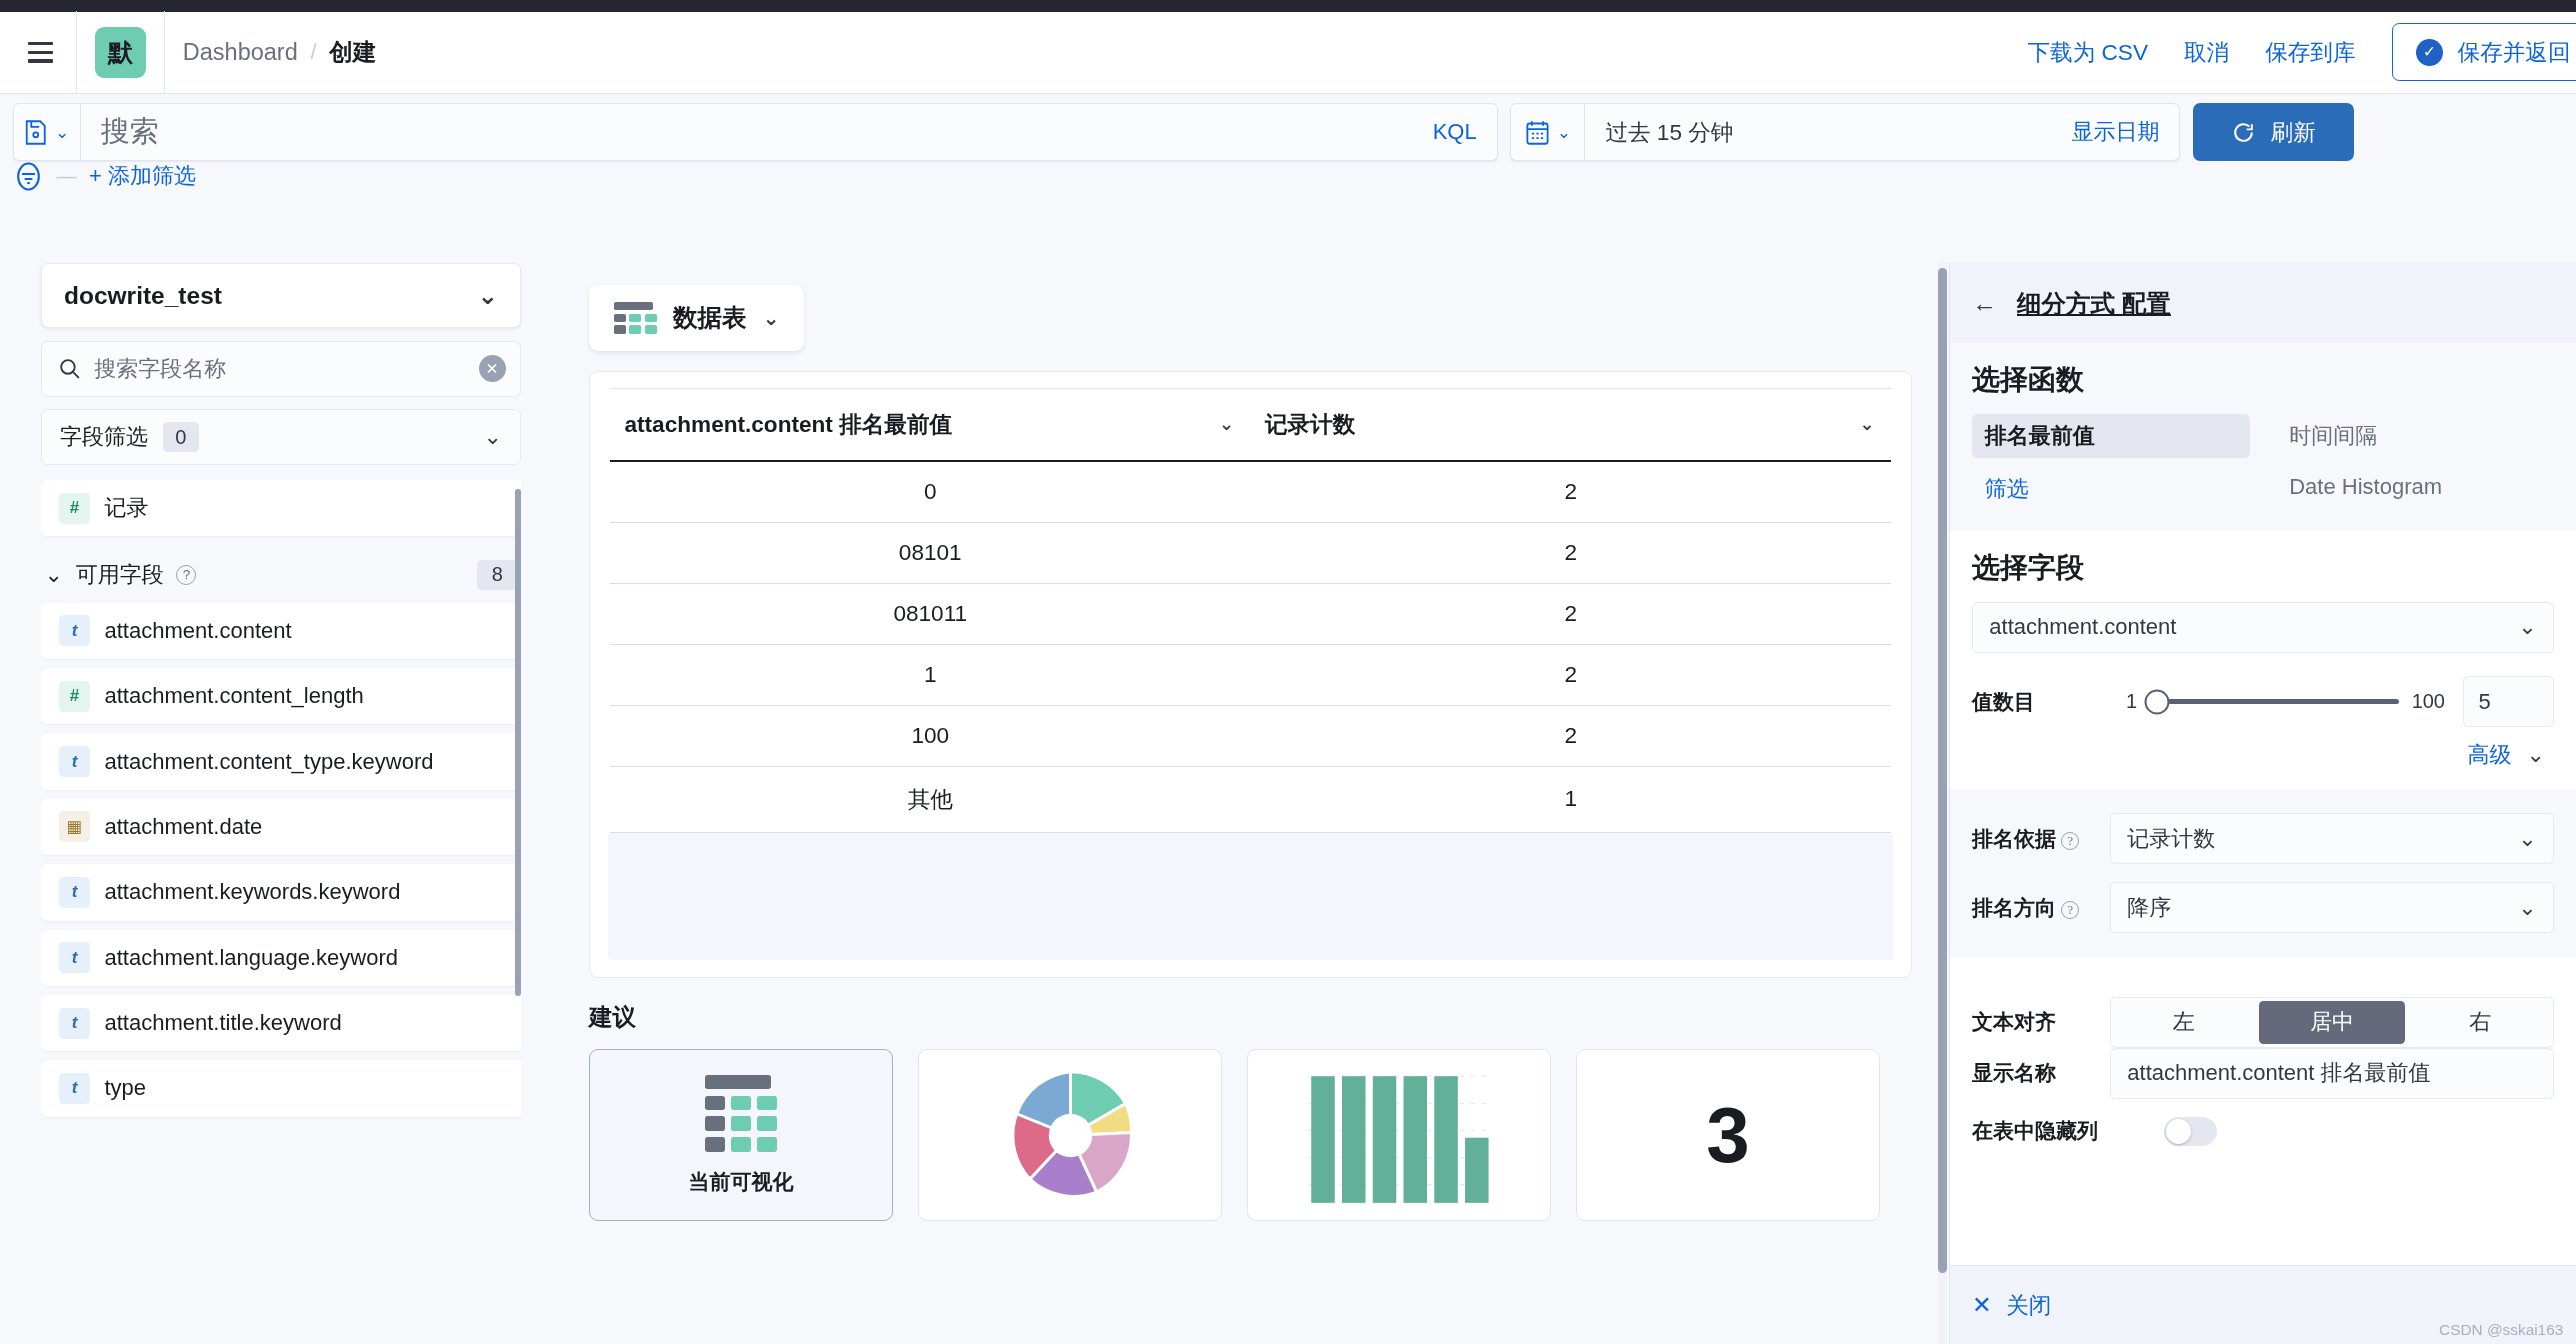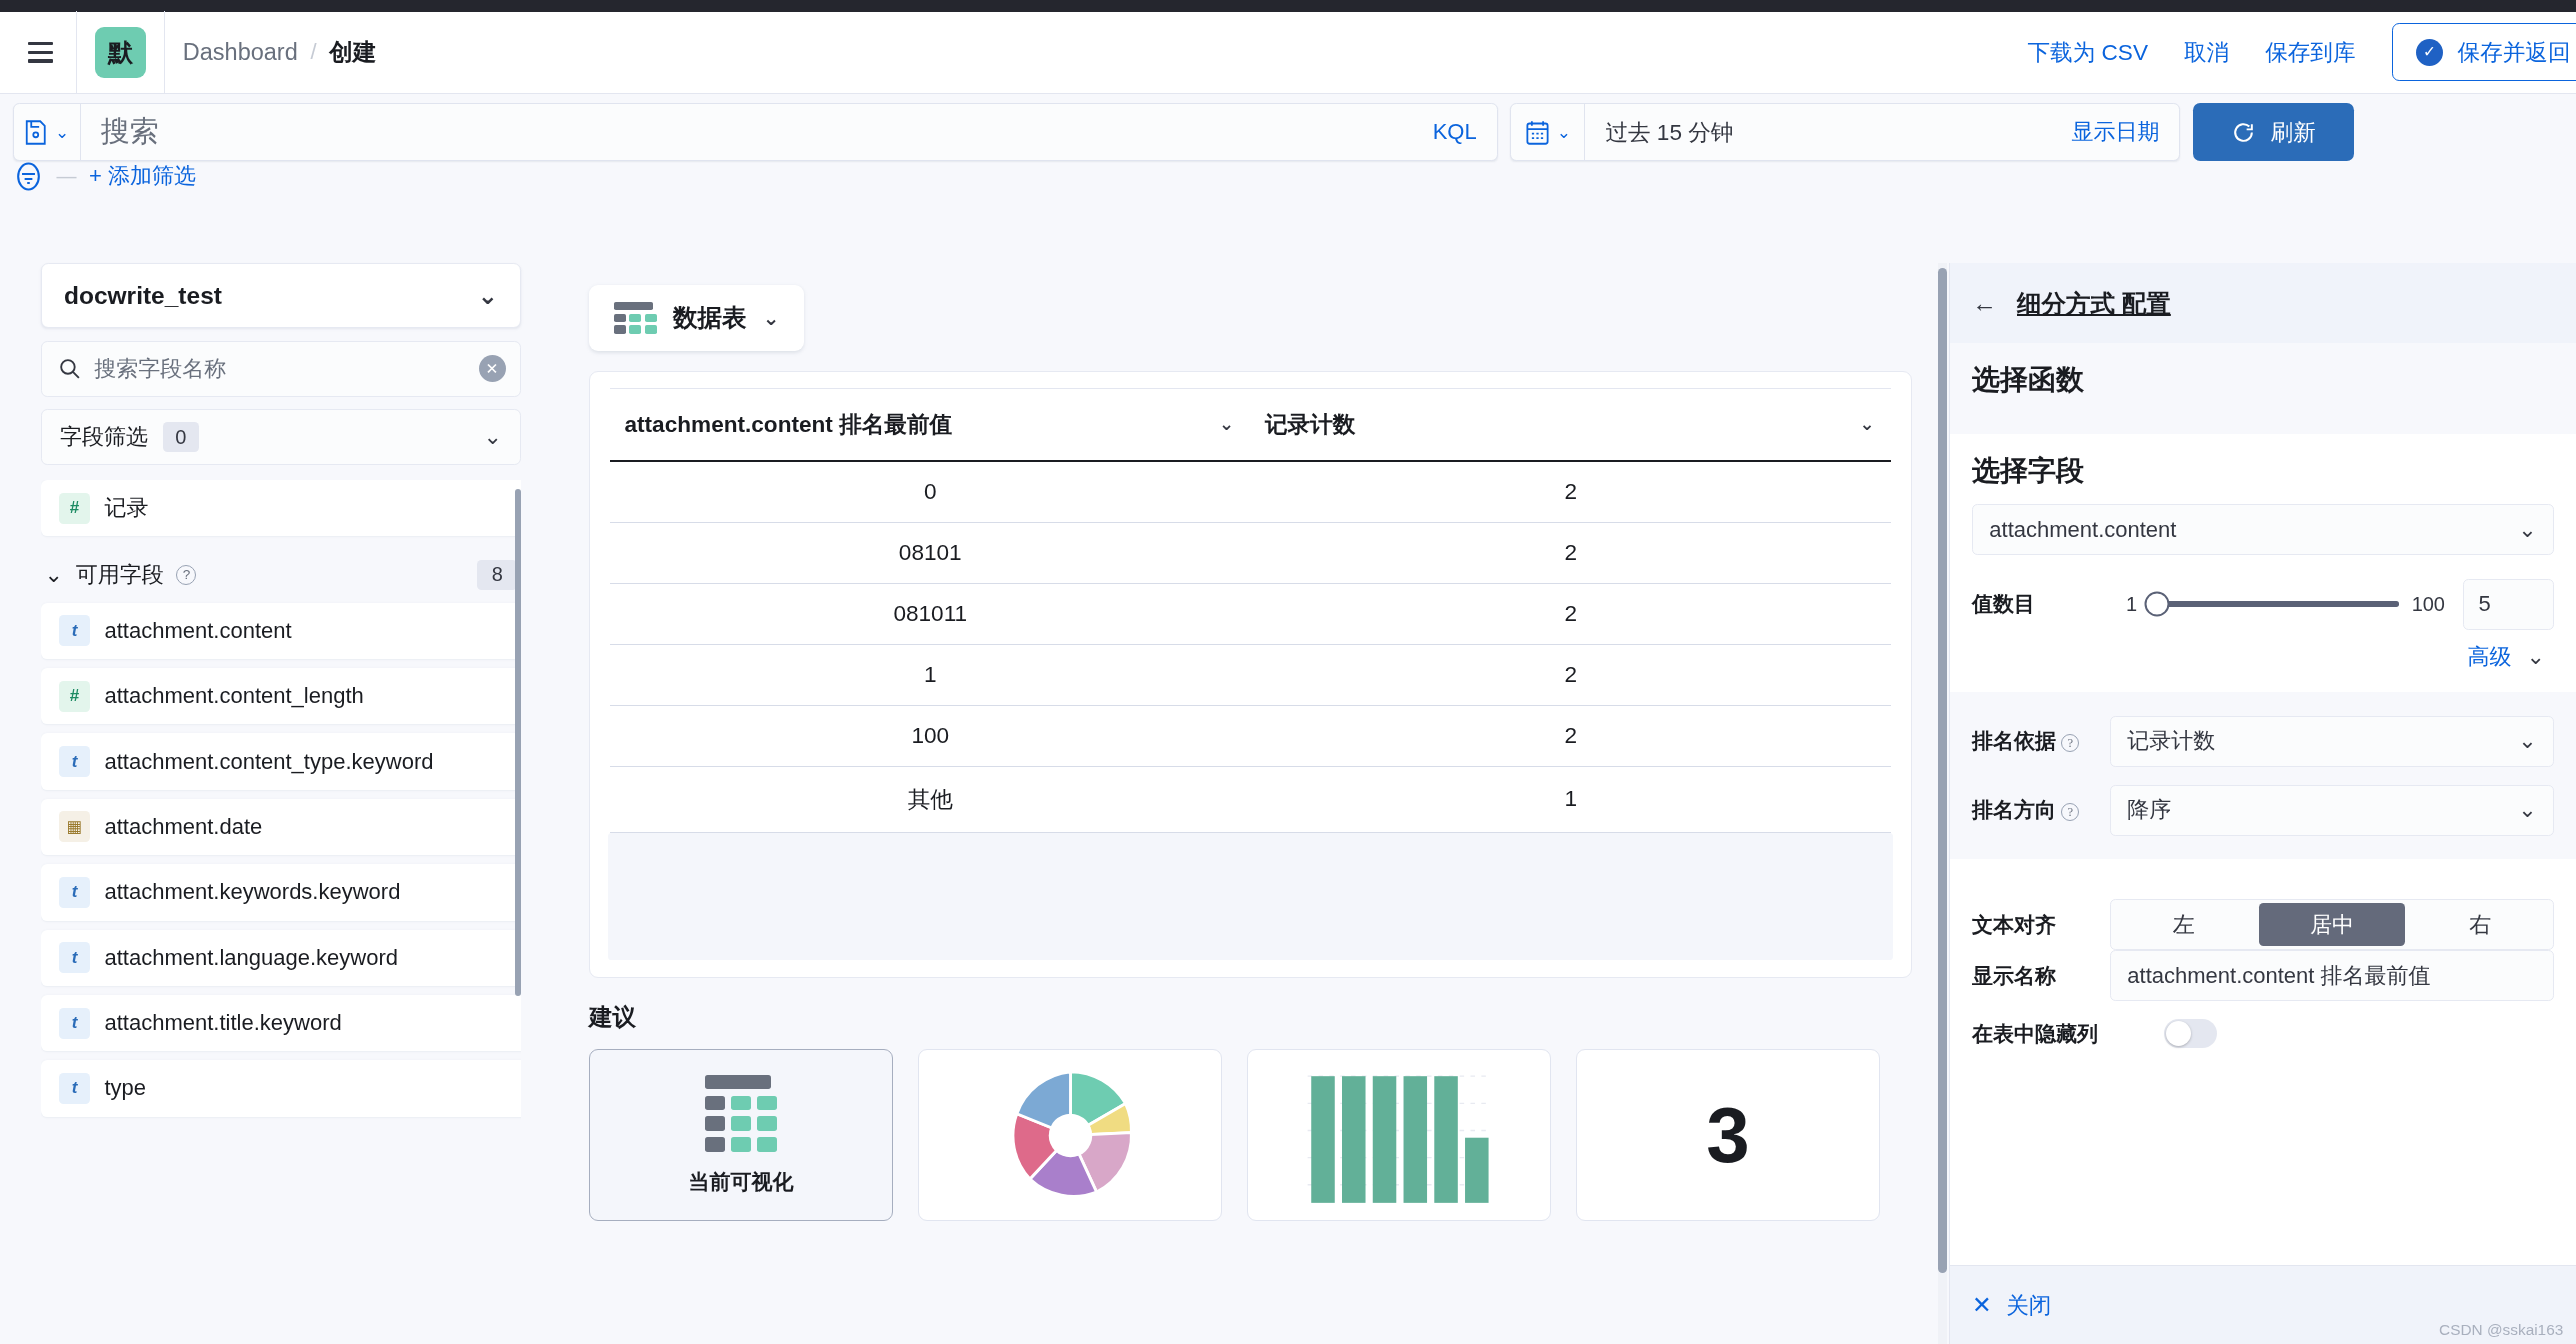--- a/index.html
+++ b/index.html
@@ -622,20 +622,26 @@
 <div class="rpanel">
   <div class="rp-header">
     <span class="rp-back">←</span>
     <span class="rp-title">细分方式 配置</span>
   </div>
 
   <div class="rp-body">
 
     <div class="rp-section tint">
       <div class="rp-label">选择函数</div>
+      <div class="fn-grid">
+        <div class="fn-opt active">排名最前值</div>
+        <div class="fn-opt muted">时间间隔</div>
+        <div class="fn-opt link">筛选</div>
+        <div class="fn-opt muted">Date Histogram</div>
+      </div>
     </div>
 
     <div class="rp-section">
       <div class="rp-label">选择字段</div>
       <div class="sel-field">
         <span>attachment.content</span>
         <span class="chev">⌄</span>
       </div>
 
       <div class="row-2col">

